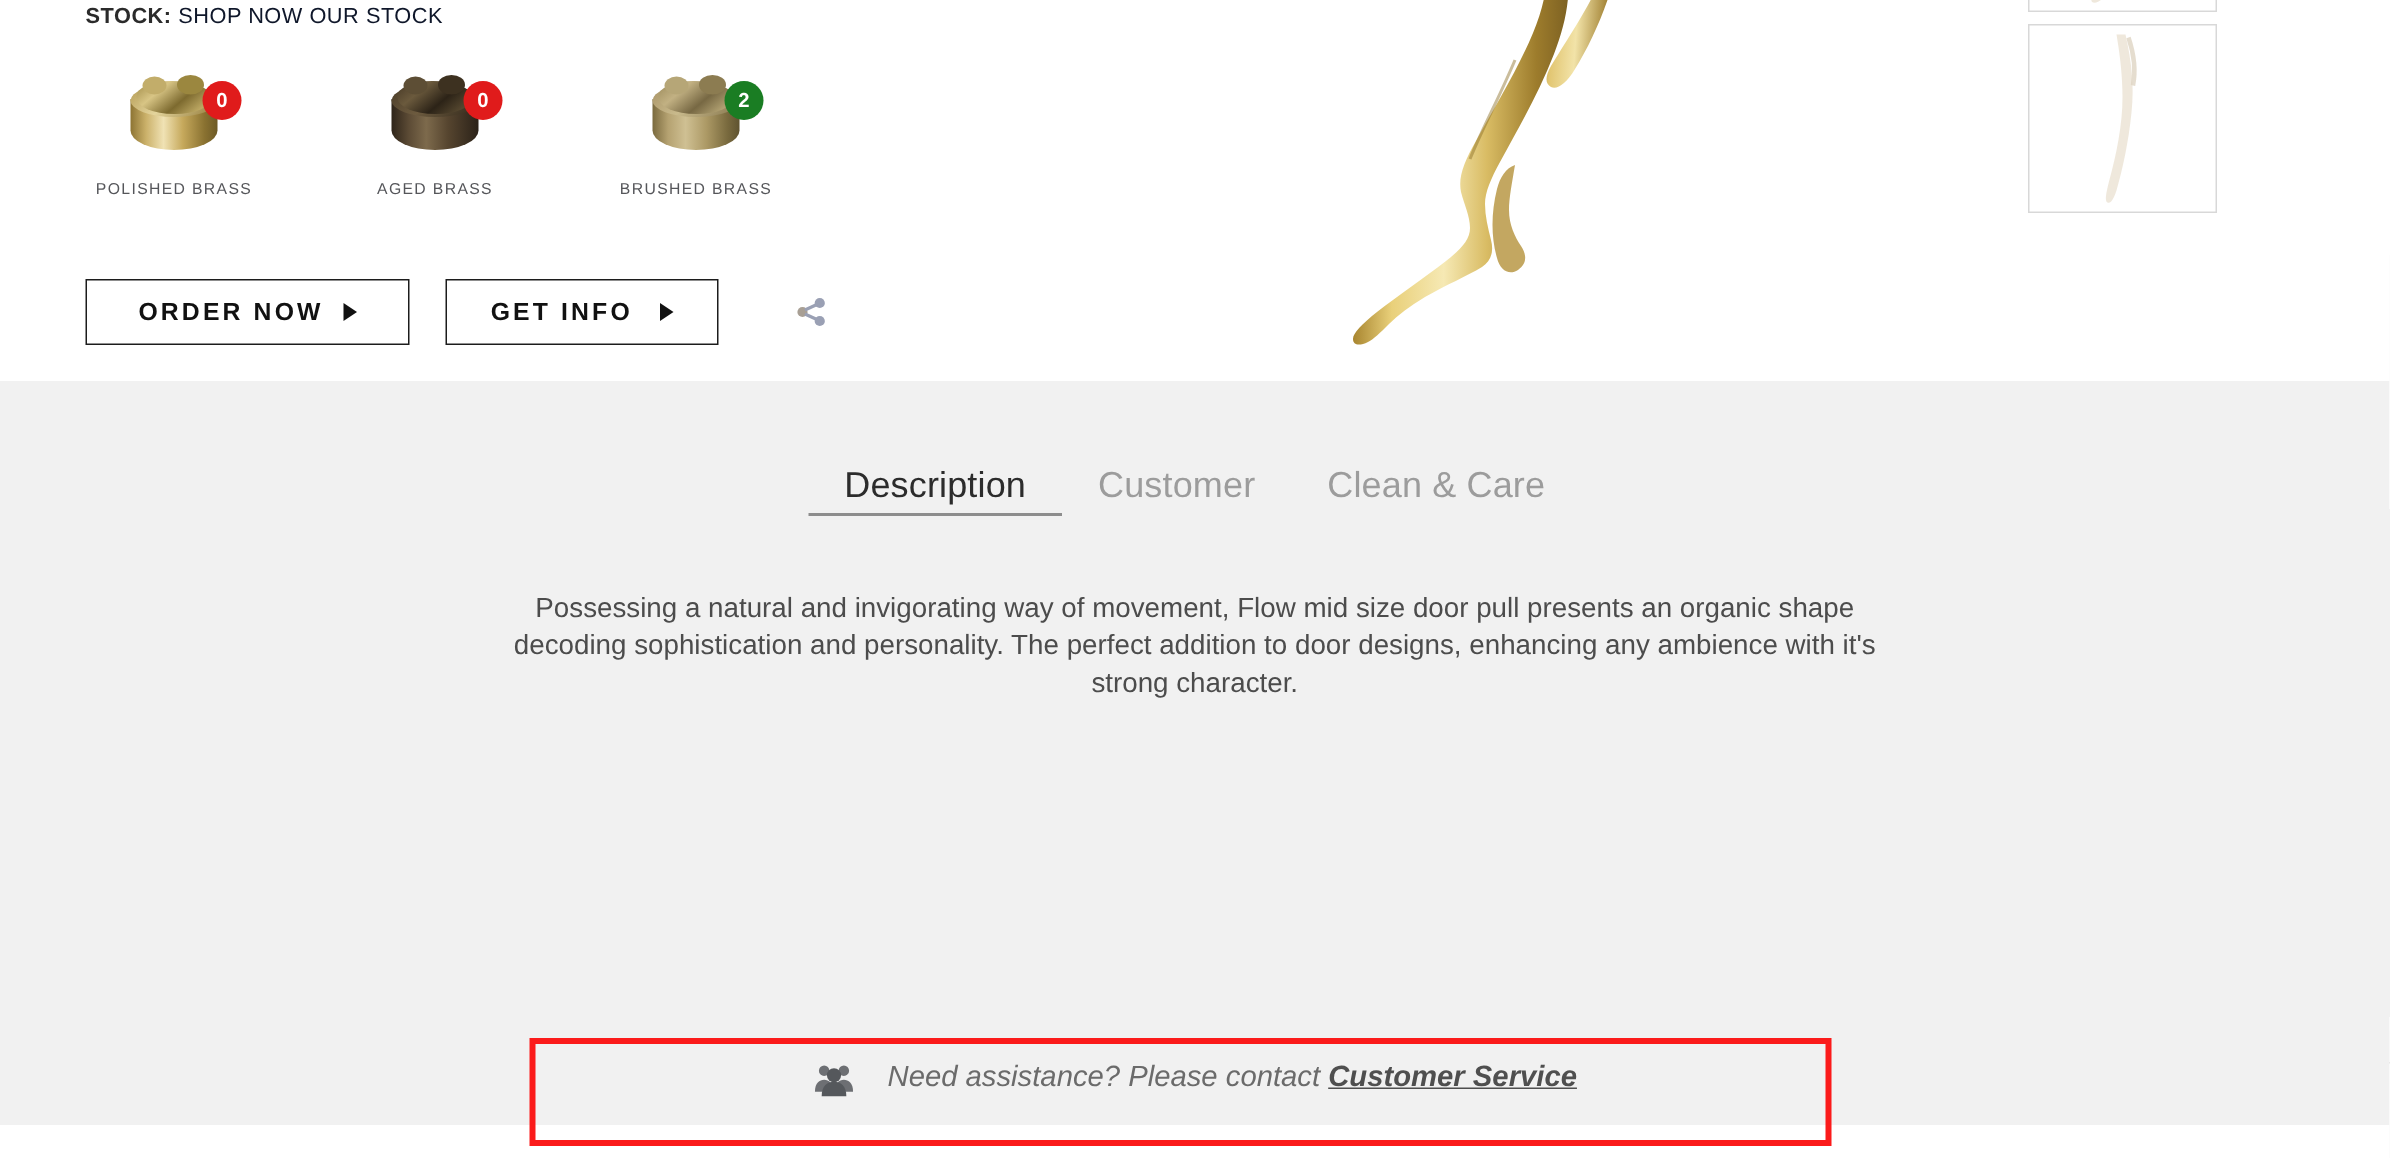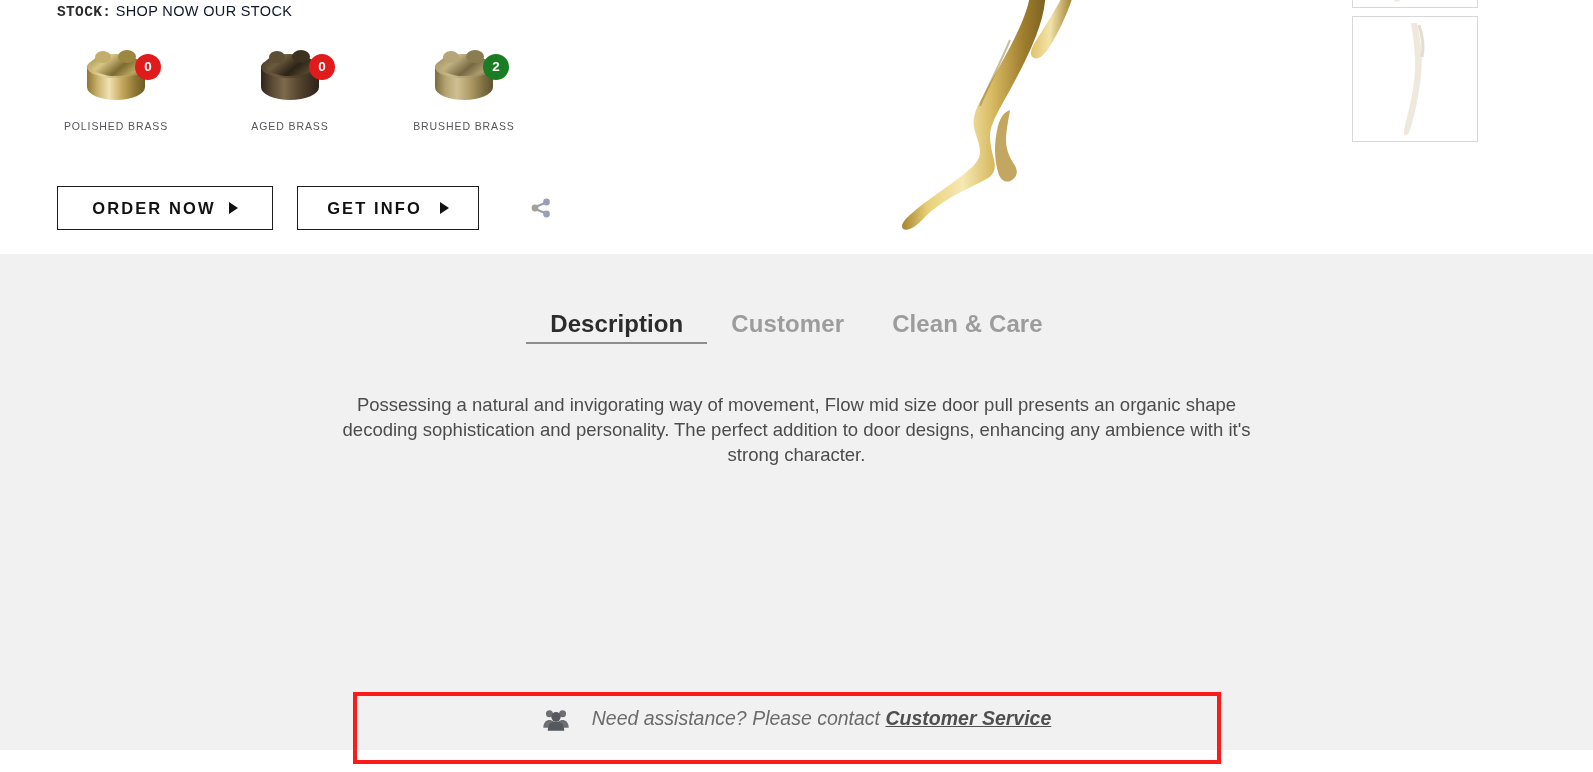--- a/index.html
+++ b/index.html
@@ -22,21 +22,21 @@
 
   
   .stock-line {
     position: absolute;
     left: 57px; top: 3px;
     font-size: 14.5px;
     letter-spacing: 0.35px;
     color: #2b2b2b;
     white-space: nowrap;
   }
-  .stock-line .lbl { font-weight: bold; font-family: Liberation Mono, monospace; }
+  .stock-line .lbl { font-weight: bold; }
   .stock-line .val { font-weight: normal; color: #0f172a; }
 
   
   .swatch-row {
     position: absolute;
     left: 57px; top: 44px;
     display: flex;
     gap: 56px;
   }
   .swatch {
@@ -202,21 +202,20 @@
     background: #f1f1f1;
   }
   .tabs {
     position: absolute;
     left: 0; top: 56px;
     width: 1593px;
     display: flex;
     justify-content: center;
     align-items: flex-end;
     gap: 0px;
-    font-weight: bold;
   }
   .tab {
     font-size: 24px;
     color: #9c9c9c;
     padding: 0 24px 6px 24px;
     cursor: pointer;
     white-space: nowrap;
     letter-spacing: 0.1px;
   }
   .tab.active {

